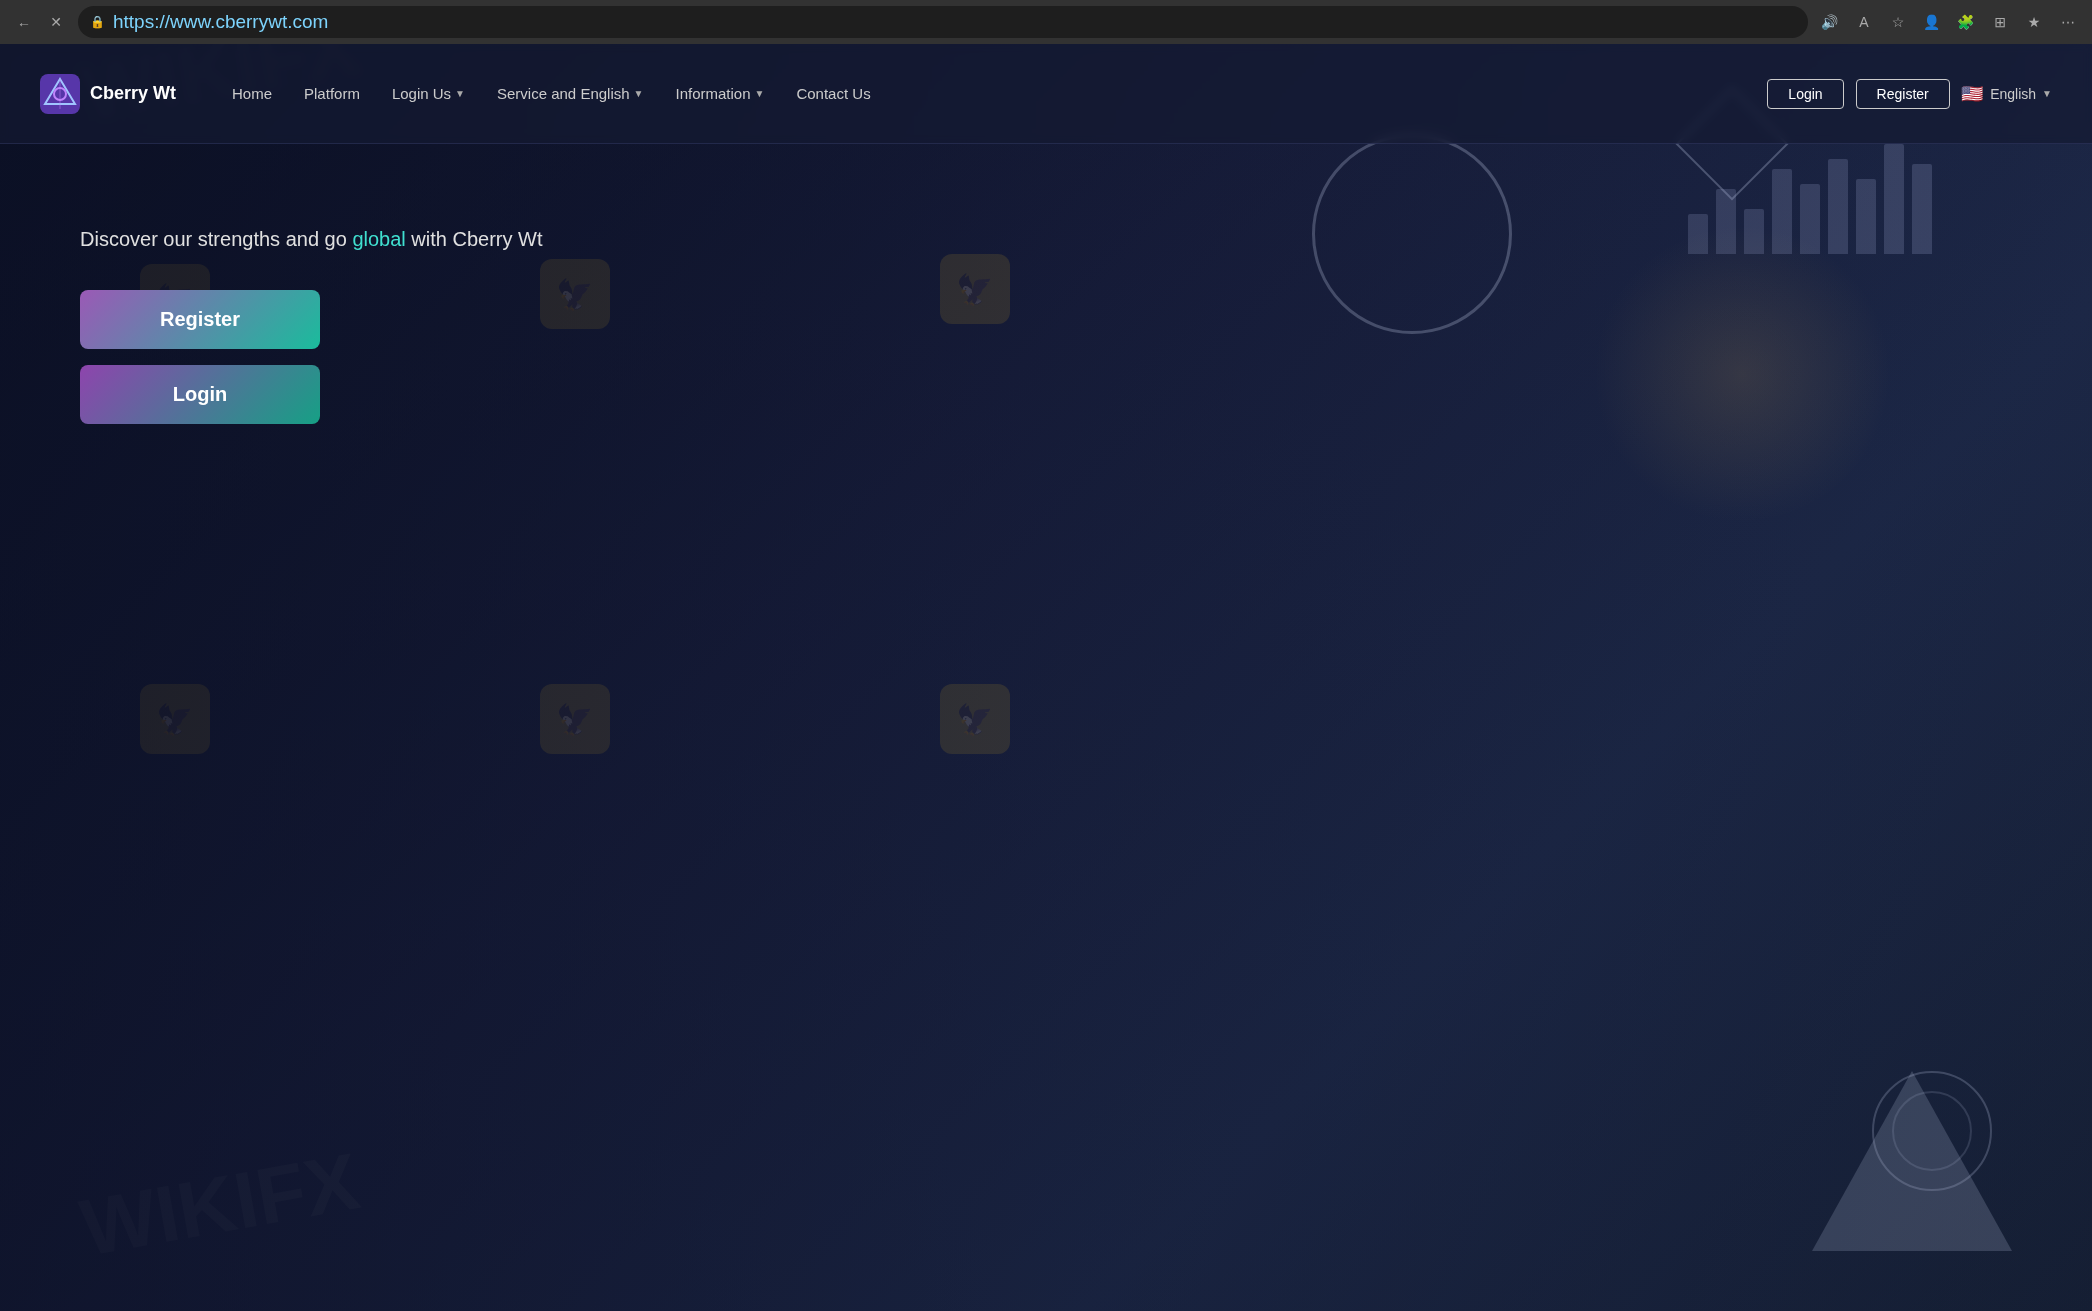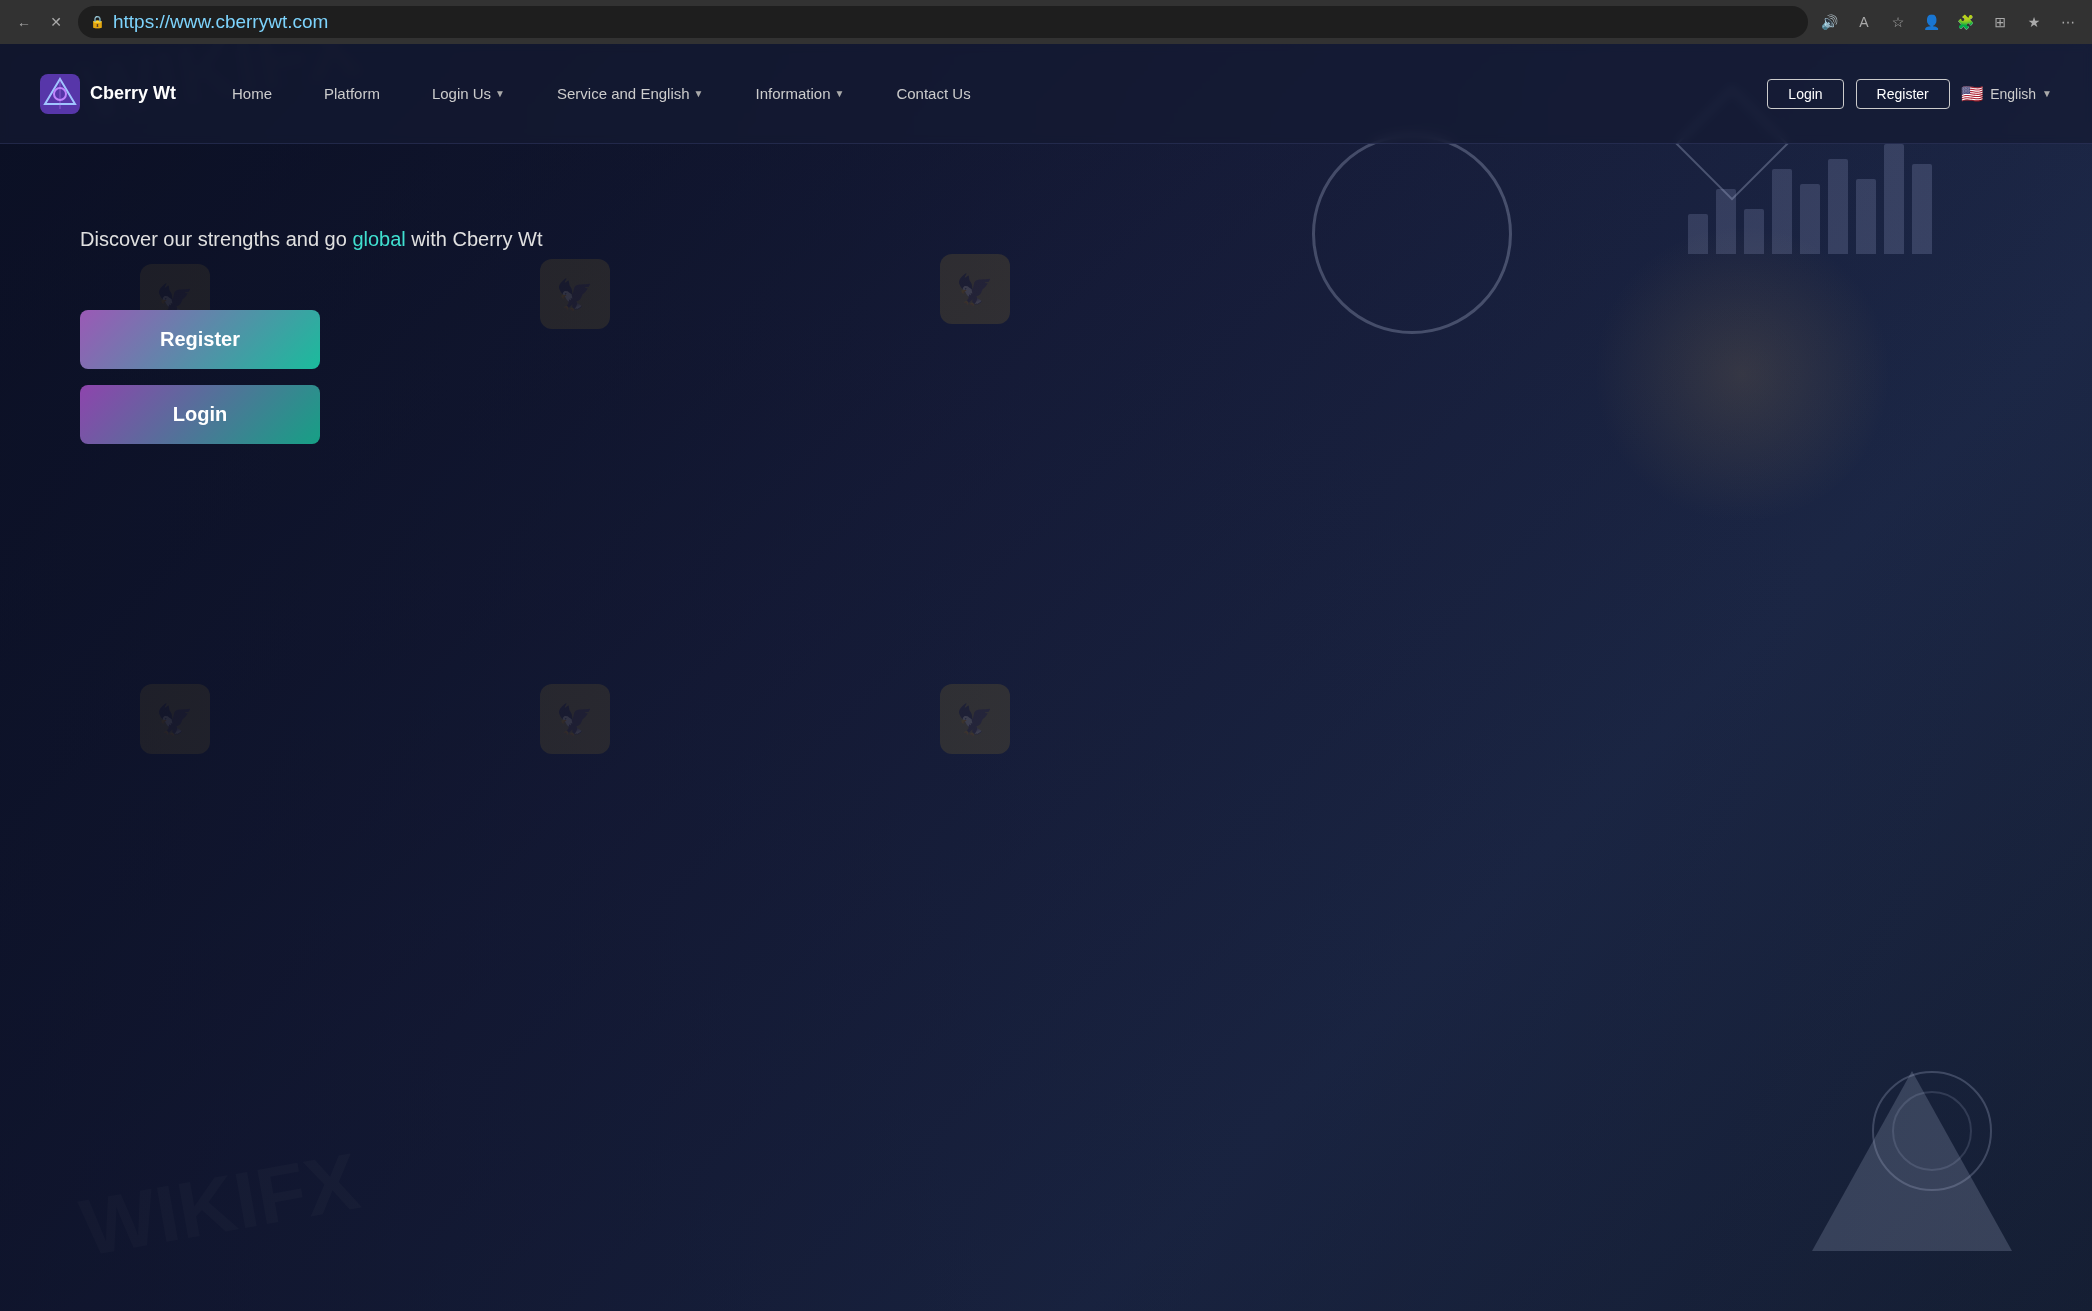--- a/index.html
+++ b/index.html
@@ -196,21 +196,21 @@
 
     .logo-text {
       color: #fff;
       font-size: 18px;
       font-weight: 600;
     }
 
     .nav-links {
       display: flex;
       align-items: center;
-      gap: 20px;
+      gap: 0;
       flex: 1;
     }
 
     .nav-link {
       color: #ccc;
       font-size: 15px;
       padding: 8px 16px;
       cursor: pointer;
       display: flex;
       align-items: center;
@@ -272,21 +272,21 @@
       font-size: 64px;
       font-weight: 800;
       color: #fff;
       line-height: 1.1;
       margin-bottom: 24px;
     }
 
     .hero-subtitle {
       font-size: 20px;
       color: #e0e0e0;
-      margin-bottom: 56px;
+      margin-bottom: 36px;
       line-height: 1.5;
     }
 
     .hero-subtitle .highlight {
       color: #40e0d0;
     }
 
     .hero-buttons {
       display: flex;
       flex-direction: column;

